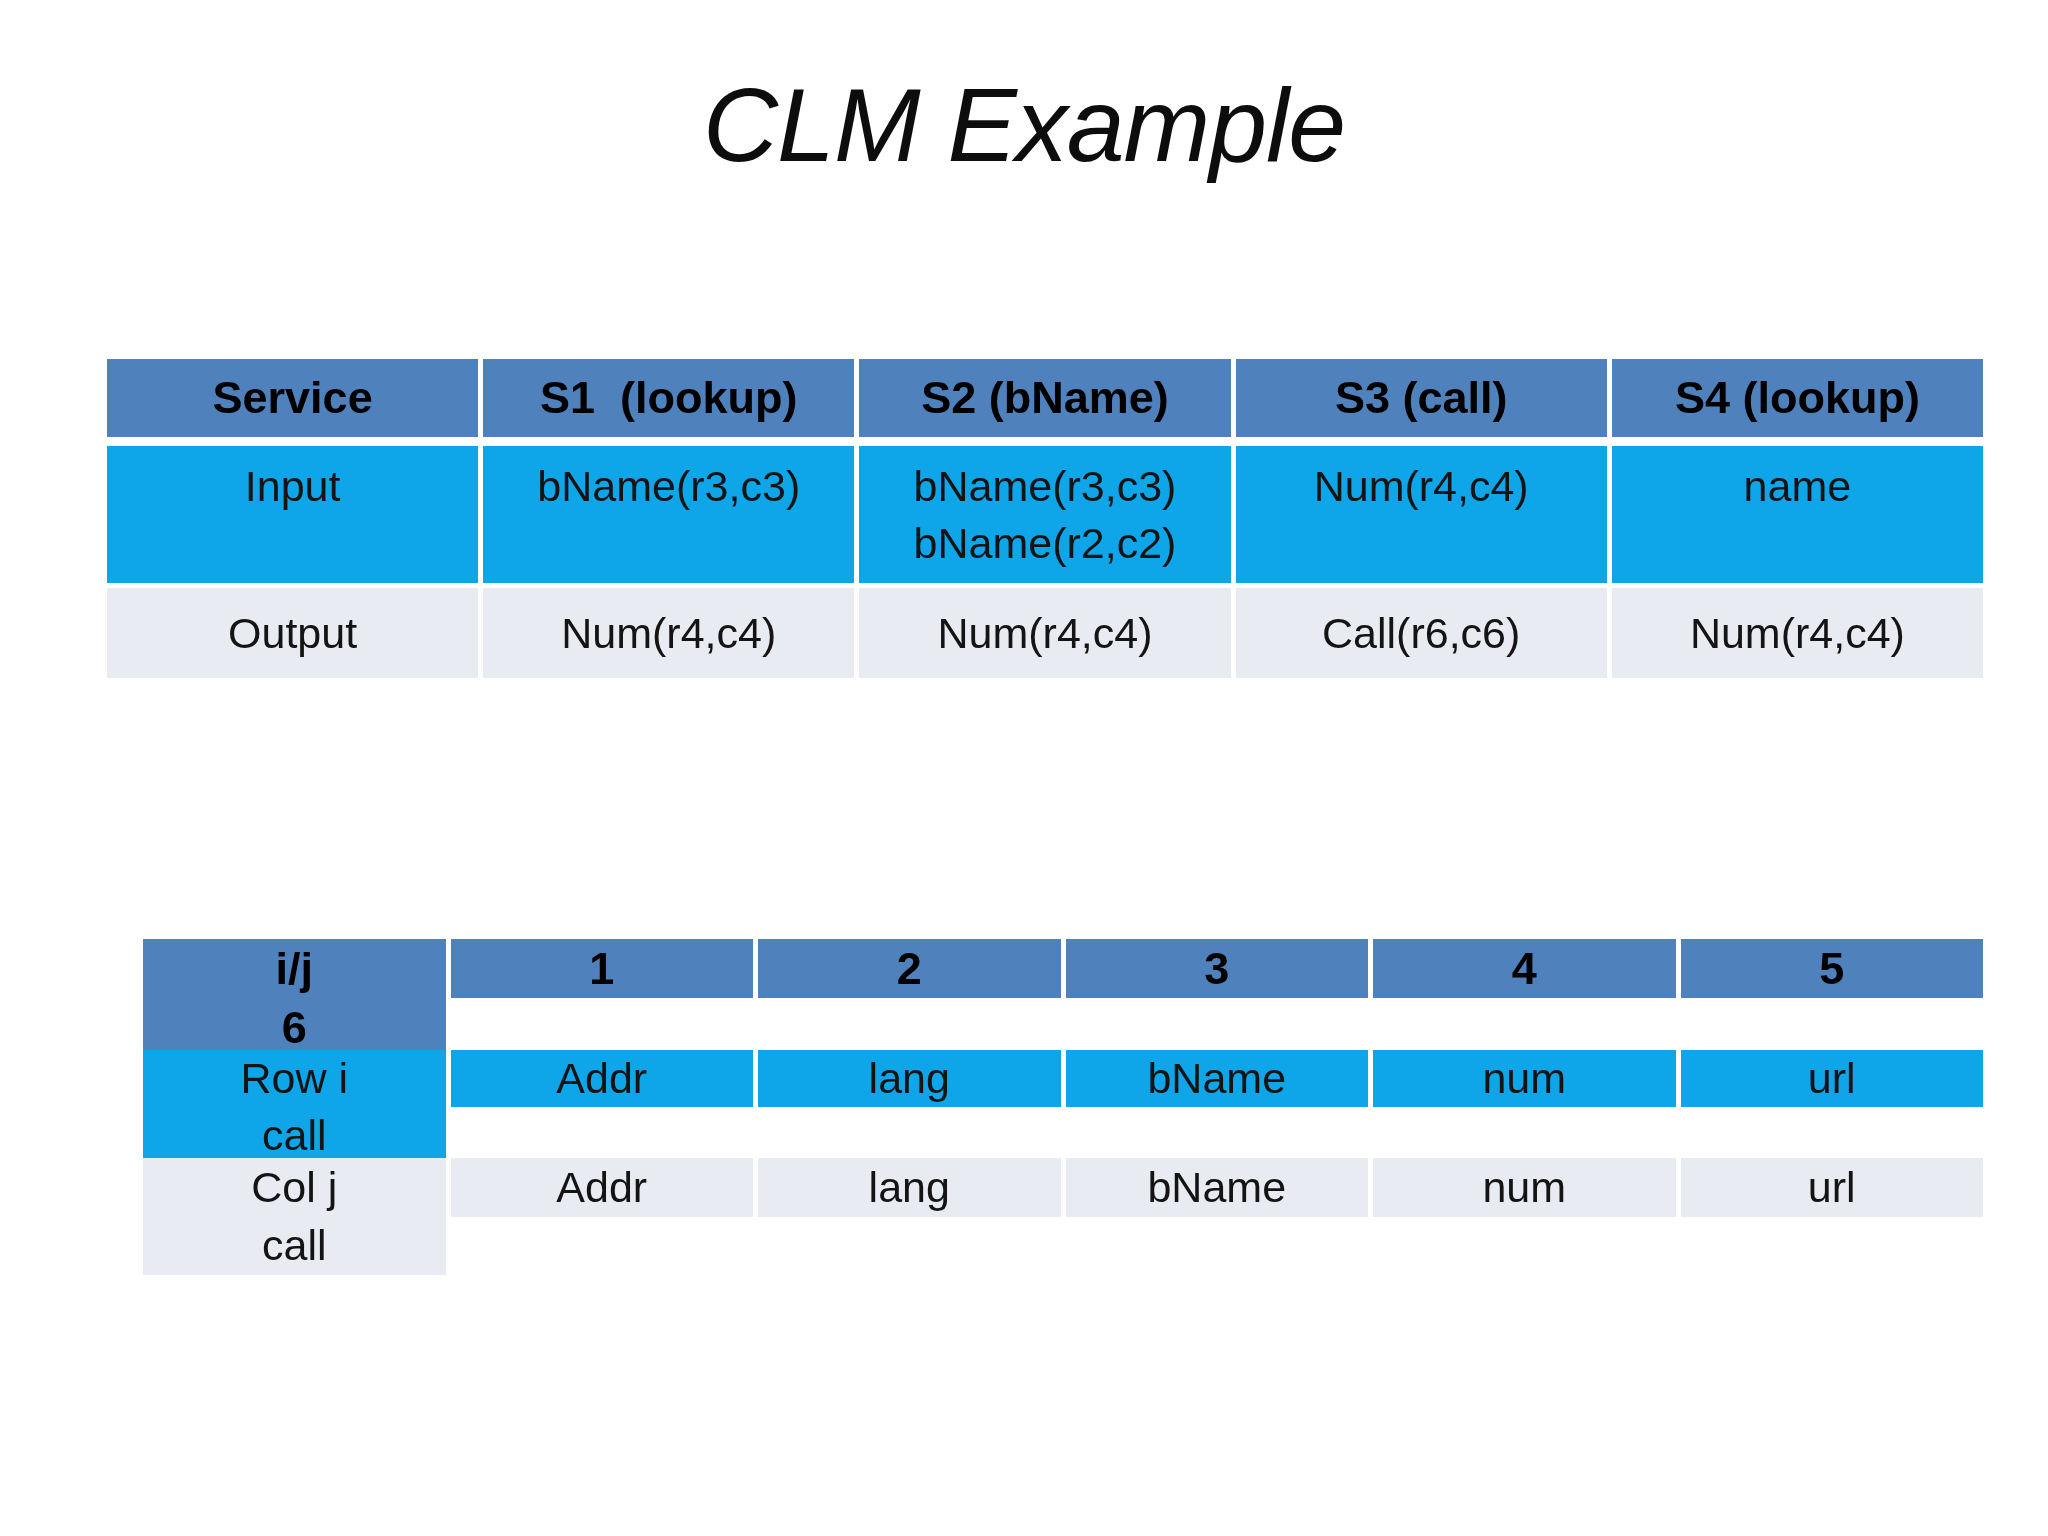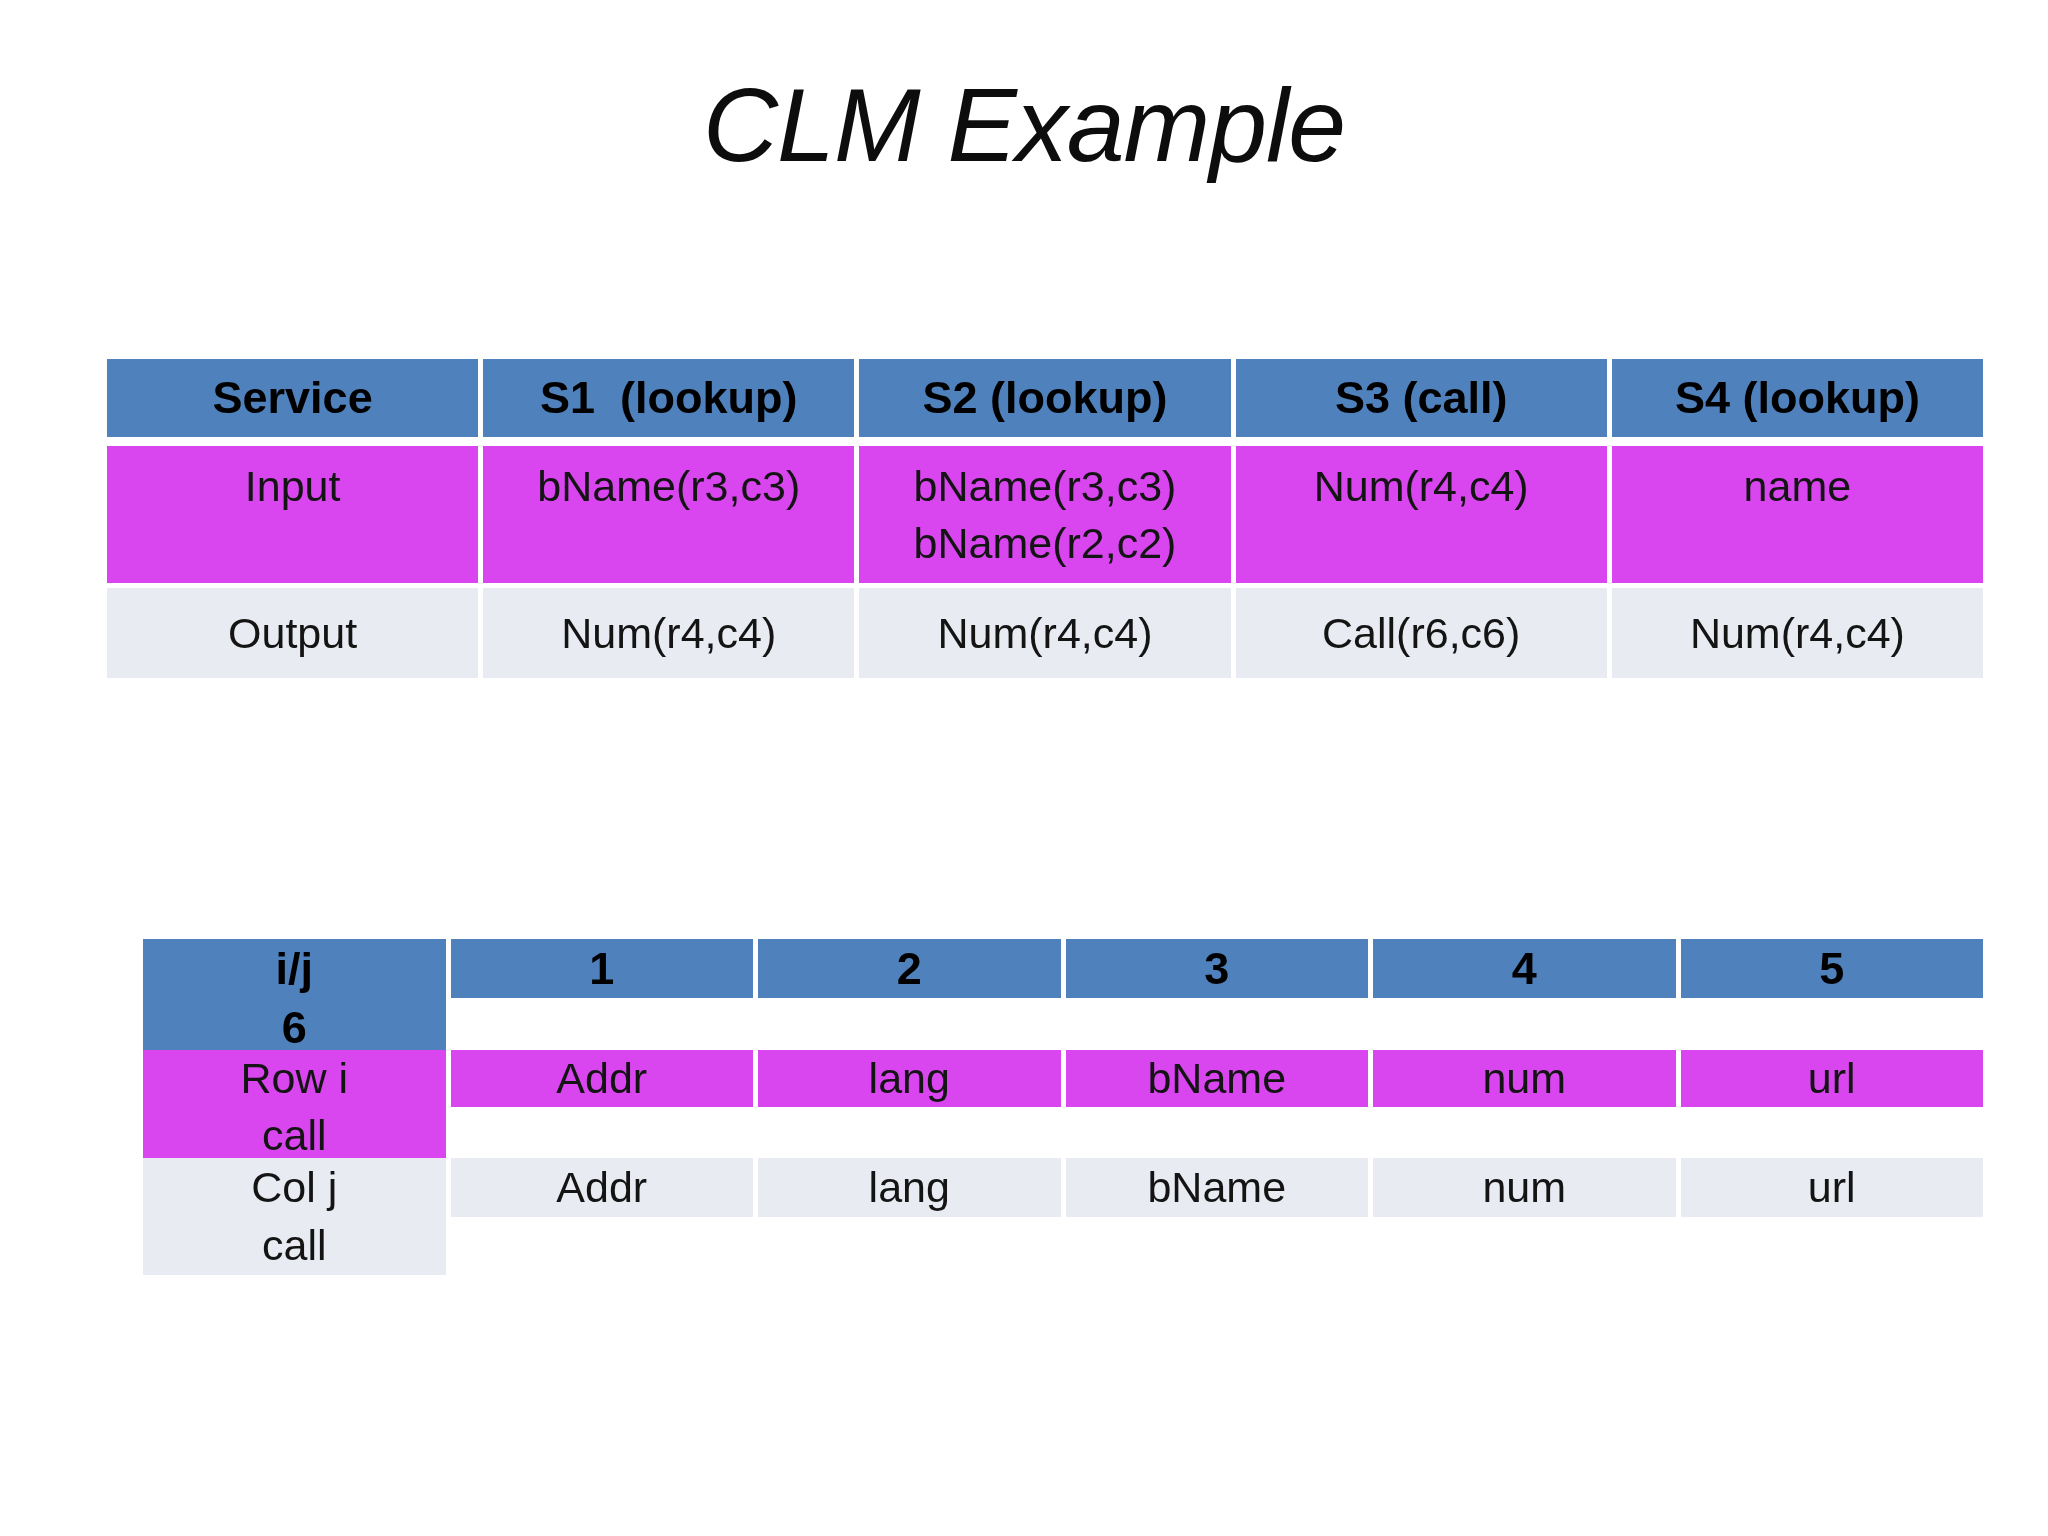--- a/index.html
+++ b/index.html
@@ -46,21 +46,21 @@
     line-height: 1.32;
     color: #141414;
   }
   .hcell {
     background: #4F81BD;
     color: #000000;
     font-weight: 700;
     font-size: 45px;
     white-space: pre;
   }
-  .odd-bg  { background: #d946ef; }
+  .odd-bg  { background: #0ea5e9; }
   .even-bg { background: #E9EBF3; }
 
   
   #service-table { left: 107px; top: 359px; width: 1876px; }
   #service-table .trow { grid-template-columns: repeat(5, 1fr); }
   #service-table .hrow   { height: 78px;  margin-bottom: 9px; }
   #service-table .in-row { height: 137px; margin-bottom: 5px; }
   #service-table .in-row .cell { align-items: flex-start; padding-top: 12px; }
   #service-table .out-row { height: 90px; }
 
@@ -75,21 +75,21 @@
 <body>
 
 <div id="slide">
 
   <div class="slide-title">CLM Example</div>
 
   <div id="service-table" class="tbl">
     <div class="trow hrow">
       <div class="cell hcell">Service</div>
       <div class="cell hcell">S1  (lookup)</div>
-      <div class="cell hcell">S2 (lookup)</div>
+      <div class="cell hcell">S2 (bName)</div>
       <div class="cell hcell">S3 (call)</div>
       <div class="cell hcell">S4 (lookup)</div>
     </div>
 
     <div class="trow in-row">
       <div class="cell odd-bg">Input</div>
       <div class="cell odd-bg">bName(r3,c3)</div>
       <div class="cell odd-bg">
         <div>
           <div>bName(r3,c3)</div>

